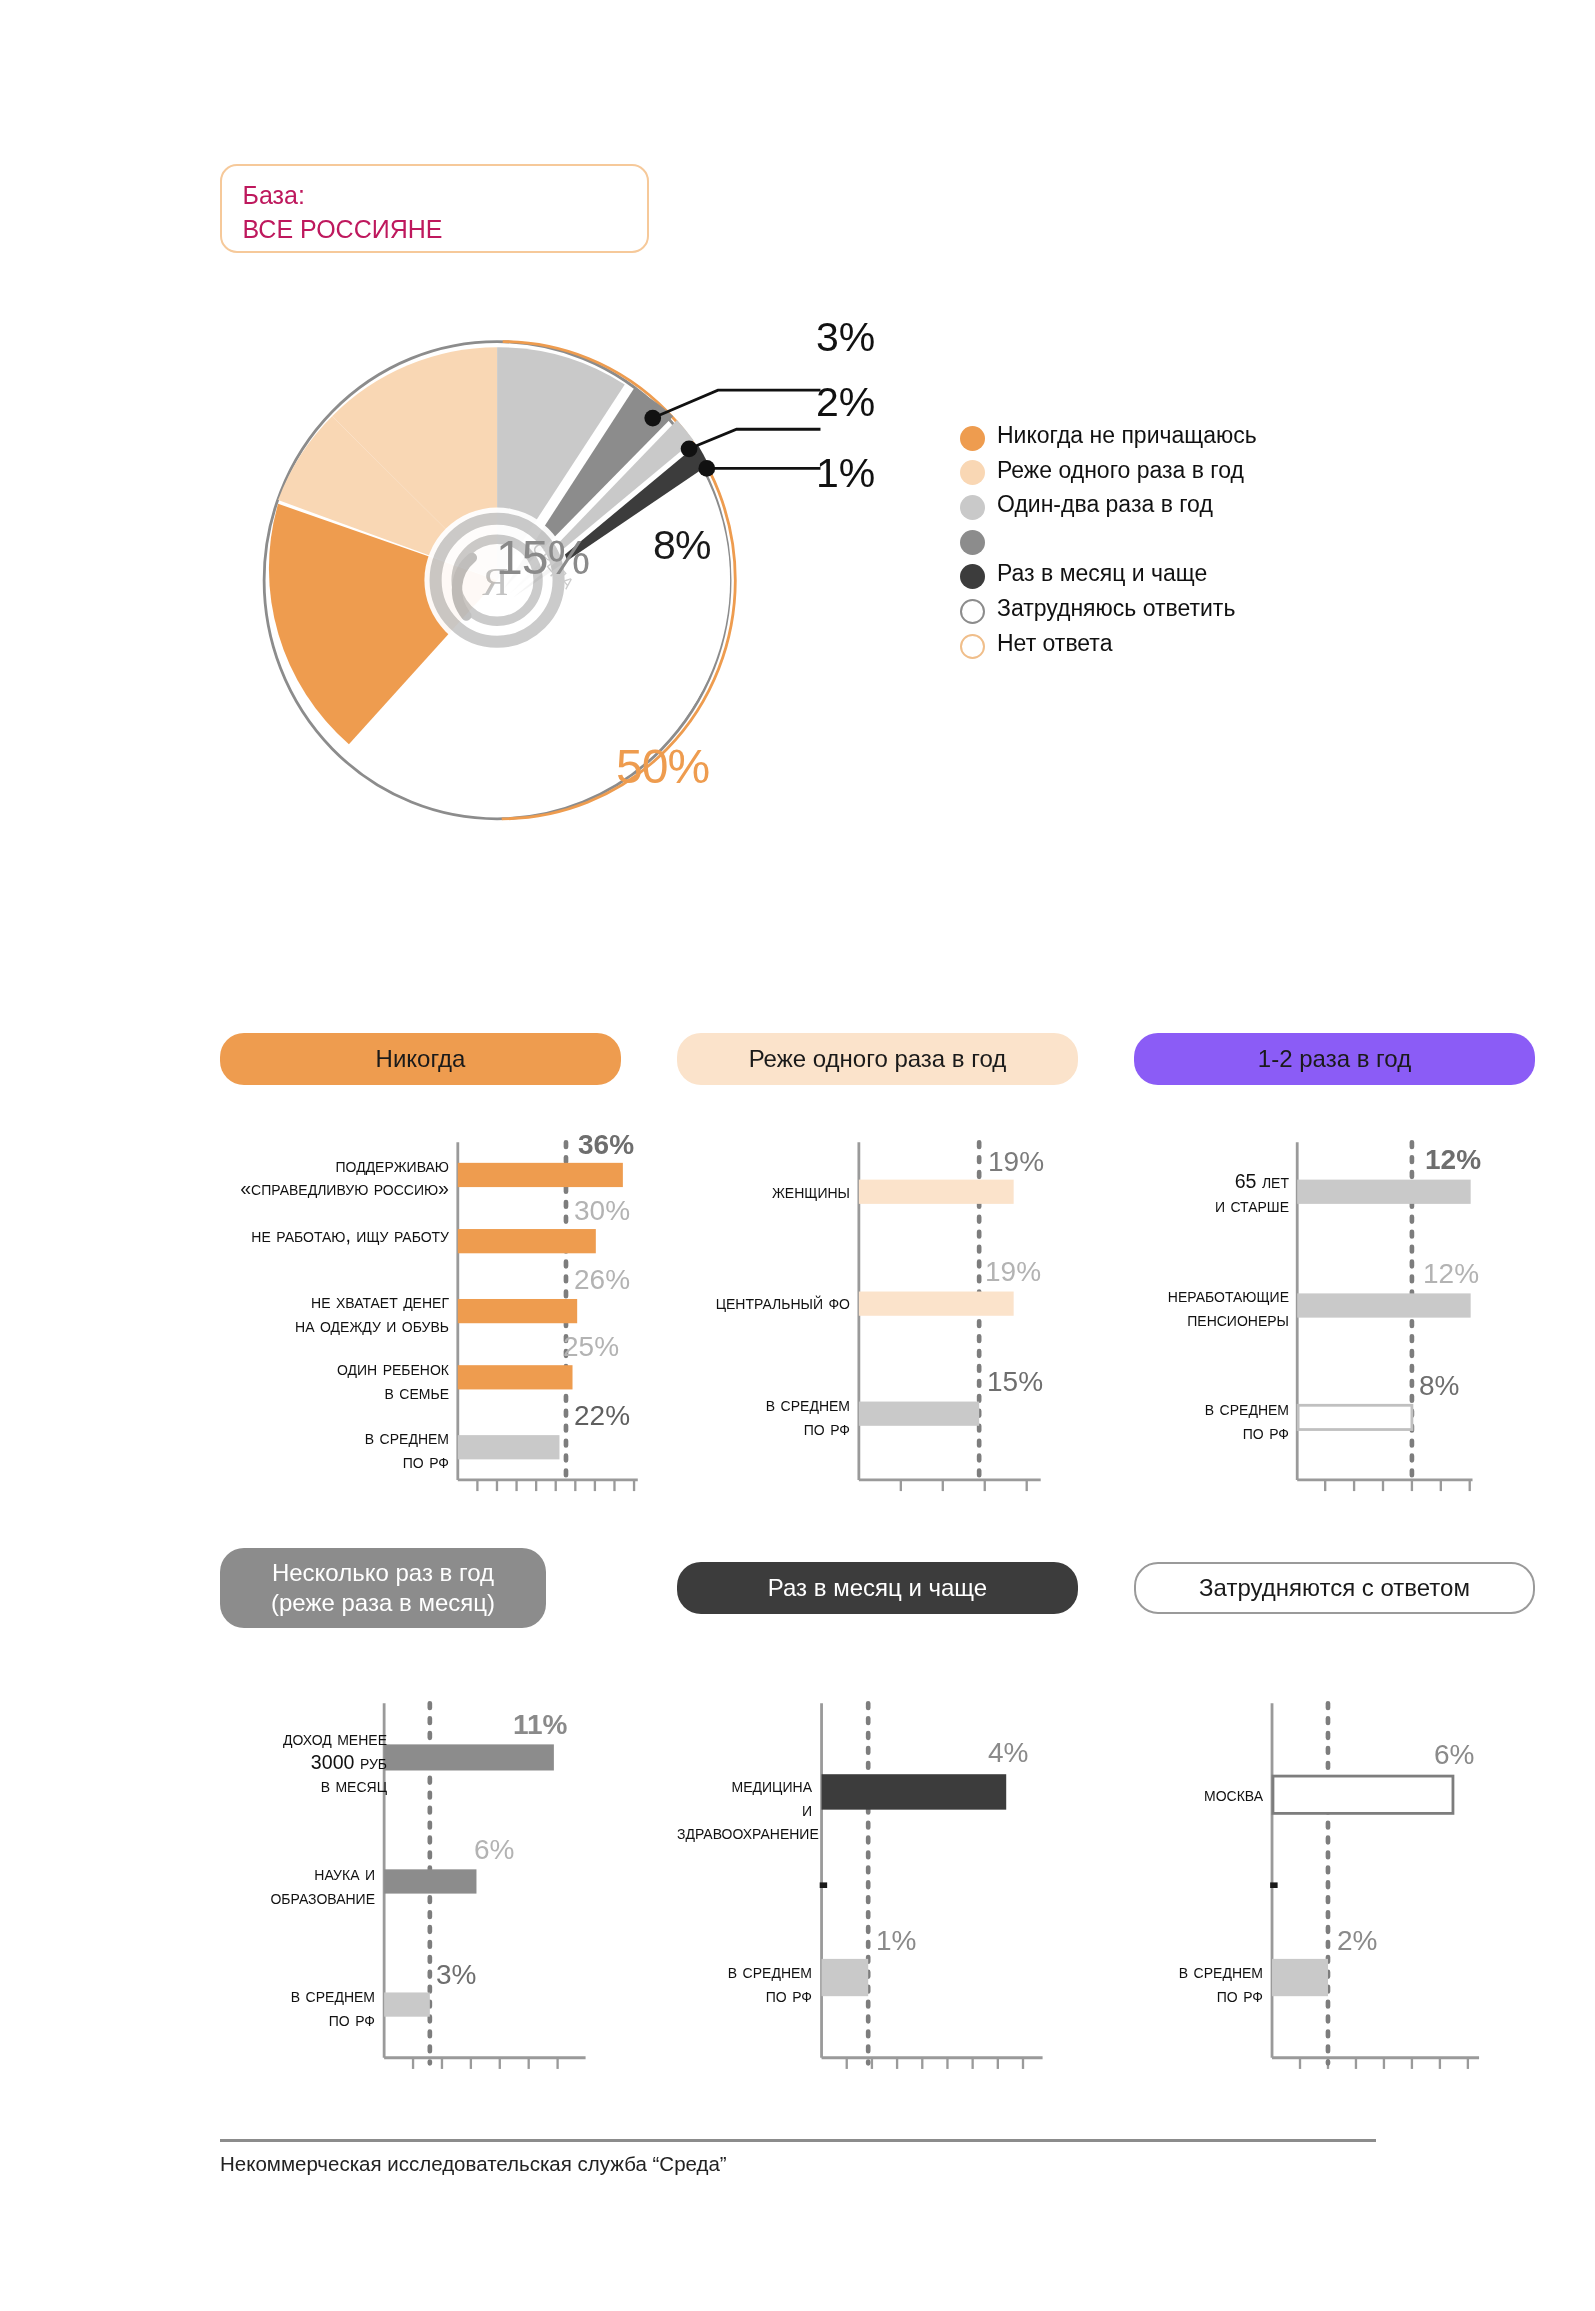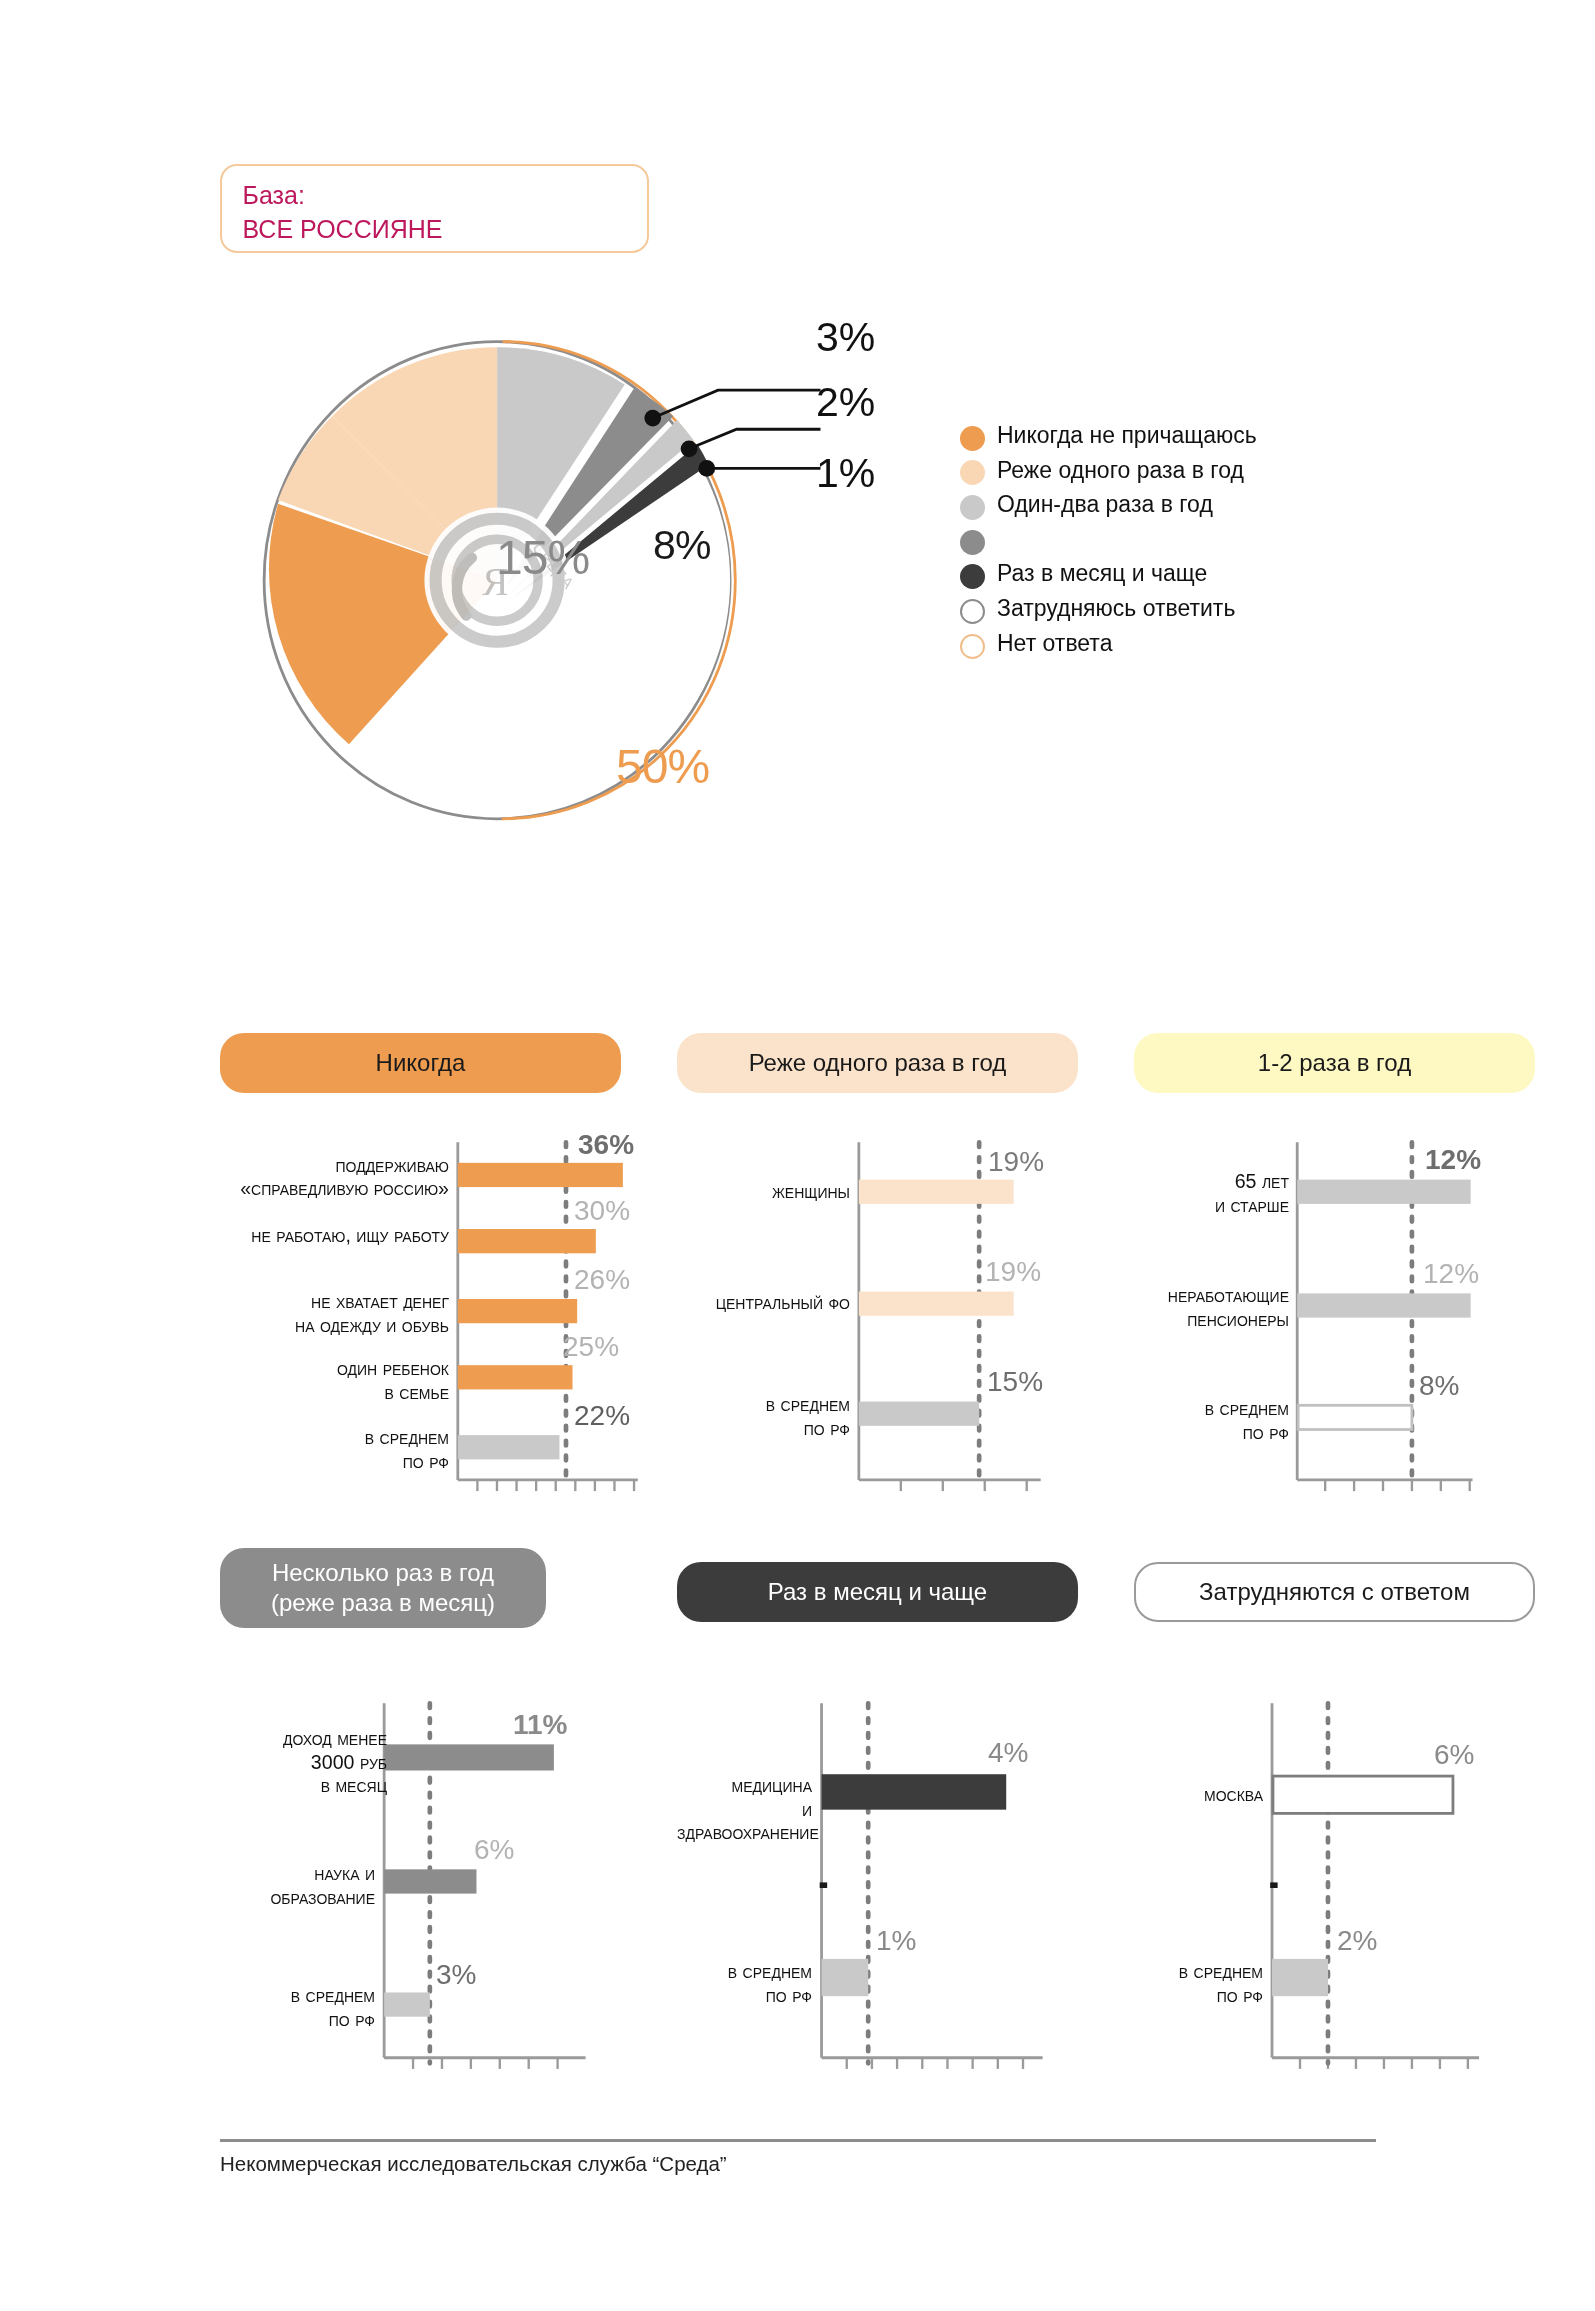--- a/index.html
+++ b/index.html
@@ -46,21 +46,21 @@
   .legend-dot {
     width: 25px; height: 25px; border-radius: 50%;
     flex: 0 0 25px; margin-right: 12px; margin-top: 5.6px;
   }
   .legend-text { font-size: 23px; line-height: 1.35; color: #111; }
   .legend-text .cont { display: block; padding-left: 13px; }
 
   
   .pill {
     position: absolute;
-    height: 60px; border-radius: 24px;
+    height: 52px; border-radius: 24px;
     display: flex; align-items: center; justify-content: center;
     font-size: 24px;
   }
   .pill.two-line { height: 80px; border-radius: 24px; flex-direction: column; line-height: 1.25; }
 
   
   .chart { position: absolute; }
   .row-label {
     position: absolute;
     text-align: right;
@@ -171,21 +171,21 @@
     <span class="legend-text">Нет ответа</span>
   </div>
 </div>
 
 <div class="pill" style="left:220px;top:1033px;width:401px;background:#EE9C4F;color:#1a1a1a;">
   <span>Никогда</span>
 </div>
 <div class="pill" style="left:677px;top:1033px;width:401px;background:#FBE3CB;color:#1a1a1a;">
   <span>Реже одного раза в год</span>
 </div>
-<div class="pill" style="left:1134px;top:1033px;width:401px;background:#fef9c3;color:#1a1a1a;">
+<div class="pill" style="left:1134px;top:1033px;width:401px;background:#8b5cf6;color:#1a1a1a;">
   <span>1-2 раза в год</span>
 </div>
 
 <div class="chart" style="left:220px;top:1133px;width:429px;height:373px;">
   <svg width="429" height="373" viewBox="0 0 460 400">
     <line x1="255" y1="10" x2="255" y2="372" stroke="#9a9a9a" stroke-width="3"></line>
     <line x1="255" y1="372" x2="448" y2="372" stroke="#9a9a9a" stroke-width="3"></line>
     <g stroke="#9a9a9a" stroke-width="2.5">
       <line x1="276" y1="372" x2="276" y2="384"></line>
         <line x1="297" y1="372" x2="297" y2="384"></line>

